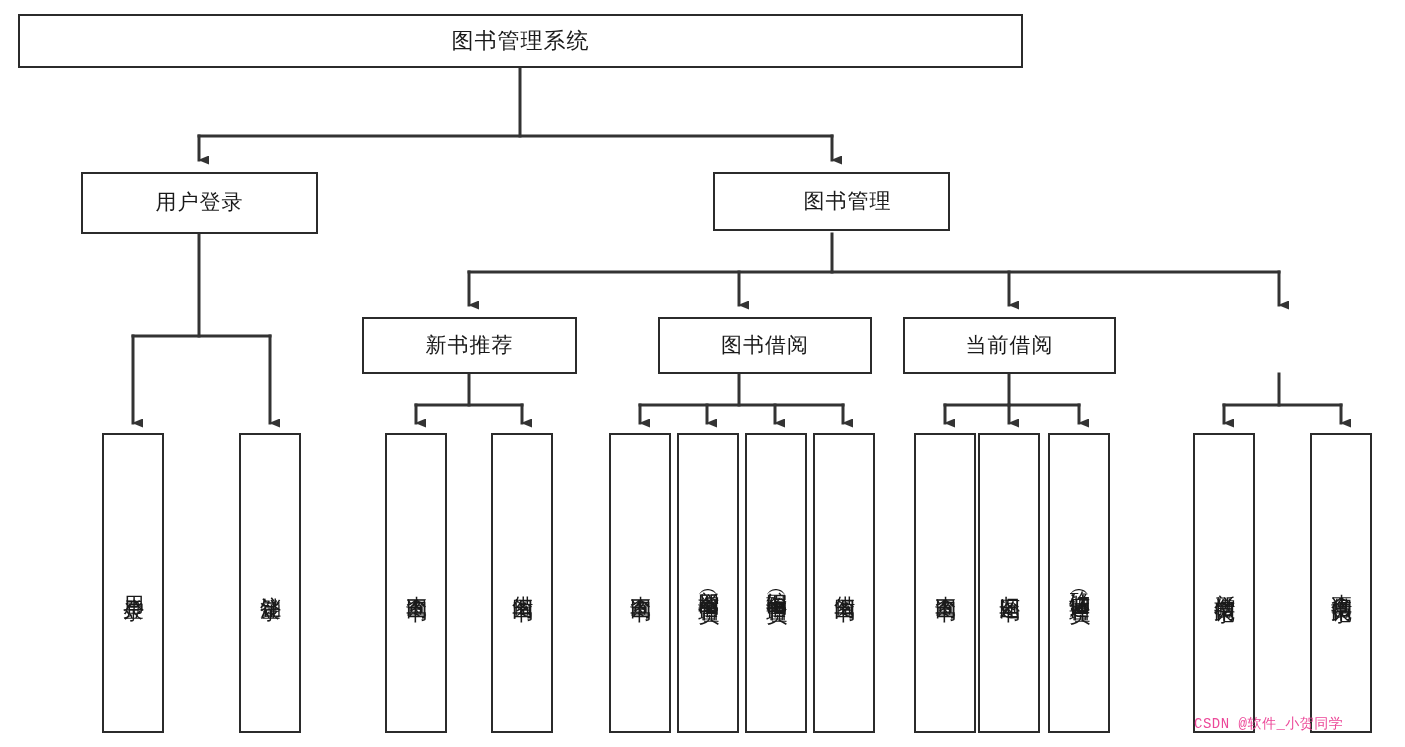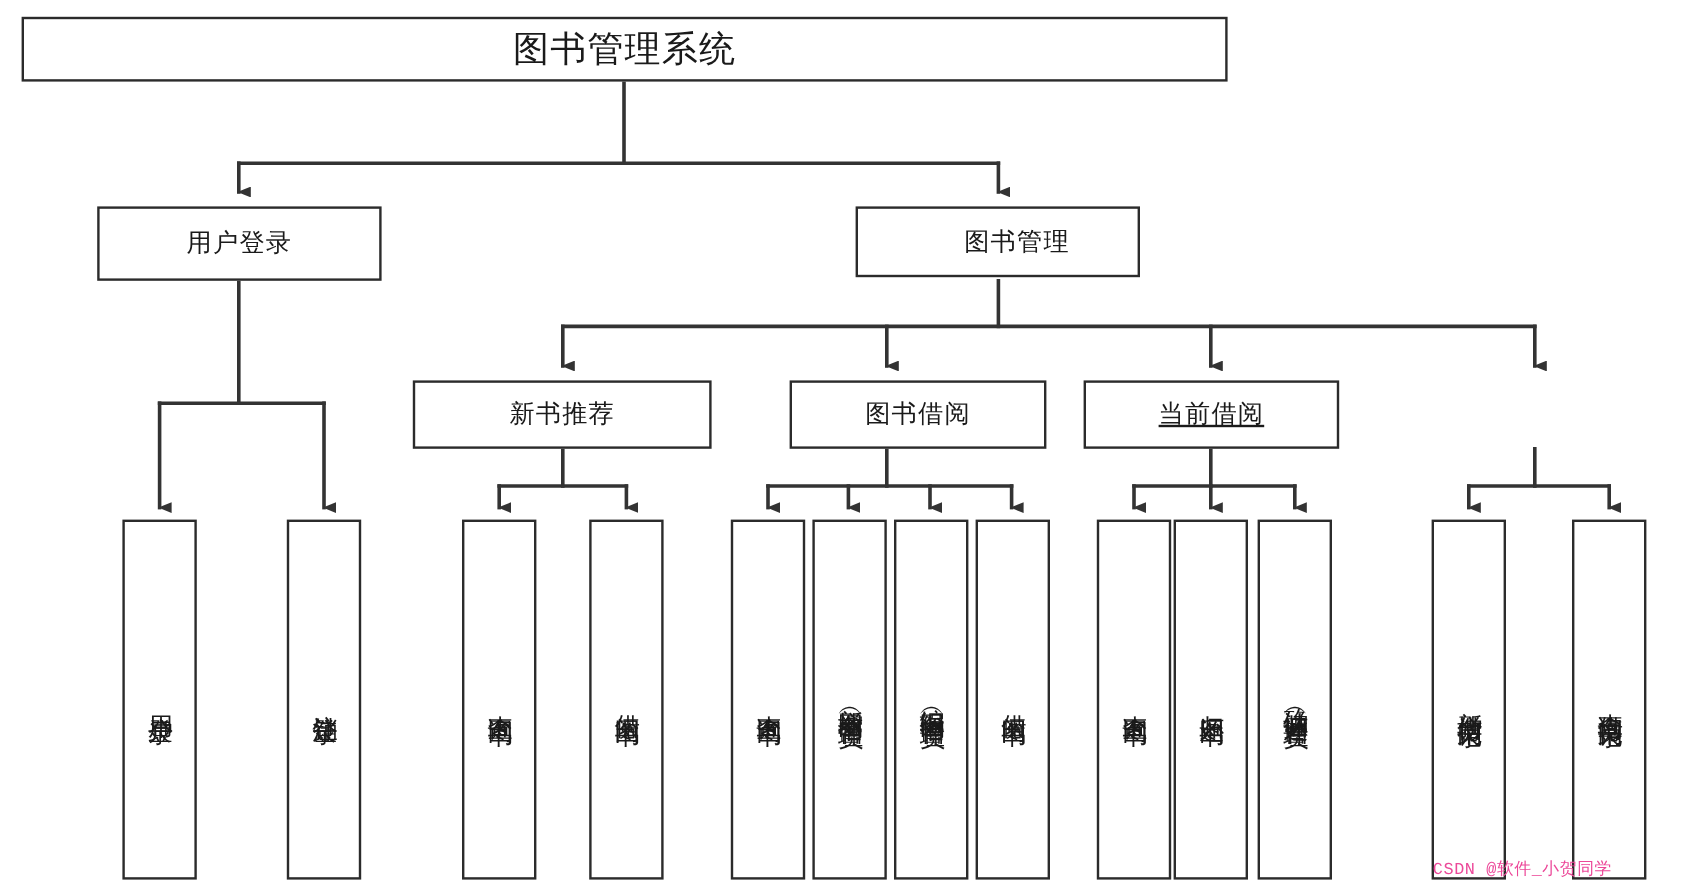--- a/index.html
+++ b/index.html
@@ -35,21 +35,21 @@
     align-items: center;
     justify-content: center;
     color: #1a1a1a;
   }
   .node.h-label {
     font-size: 21px;
     line-height: 1.2;
     letter-spacing: 1px;
   }
   .node.root-label {
-    font-size: 30px;
+    font-size: 22px;
     letter-spacing: 1px;
   }
   .node.leaf {
     align-items: center;
     justify-content: center;
     padding: 4px 0;
   }
   .vtext {
     writing-mode: vertical-rl;
     text-orientation: upright;
@@ -142,27 +142,27 @@
     <span>图书管理系统</span>
   </div>
 
   <div class="node h-label" style="left:81px; top:172px; width:237px; height:62px;">
     <span>用户登录</span>
   </div>
   <div class="node h-label" style="left:713px; top:172px; width:237px; height:59px;padding-left:32px;">
     <span>图书管理</span>
   </div>
 
-  <div class="node h-label" style="left:344px; top:317px; width:249px; height:57px;">
+  <div class="node h-label" style="left:362px; top:317px; width:215px; height:57px;">
     <span>新书推荐</span>
   </div>
   <div class="node h-label" style="left:633px; top:317px; width:214px; height:57px;margin-left:25px;">
     <span>图书借阅</span>
   </div>
-  <div class="node h-label" style="left:903px; top:317px; width:213px; height:57px;text-decoration:underline;">
+  <div class="node h-label" style="left:903px; top:317px; width:213px; height:57px;">
     <span>当前借阅</span>
   </div>
 
   <div class="node leaf" style="left:102px; top:433px; width:62px; height:300px;">
     <span class="vtext">用户登录</span>
   </div>
   <div class="node leaf" style="left:239px; top:433px; width:62px; height:300px;">
     <span class="vtext">注销登录</span>
   </div>
 

